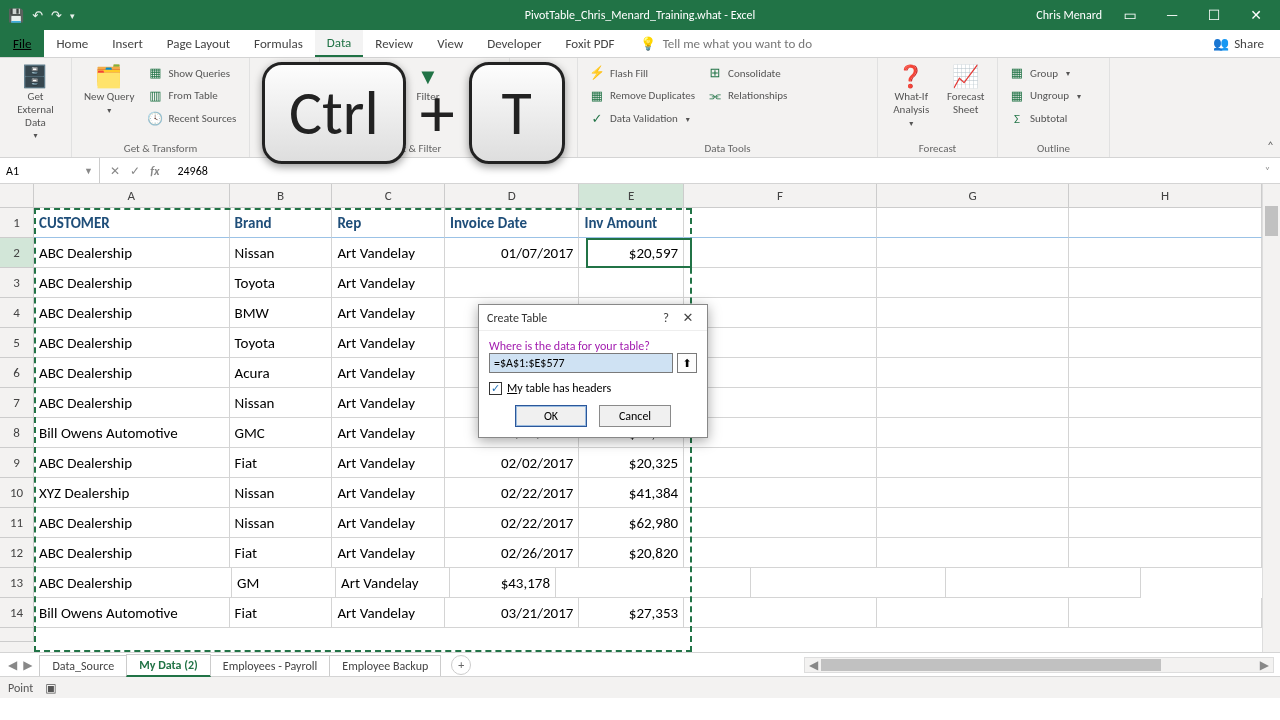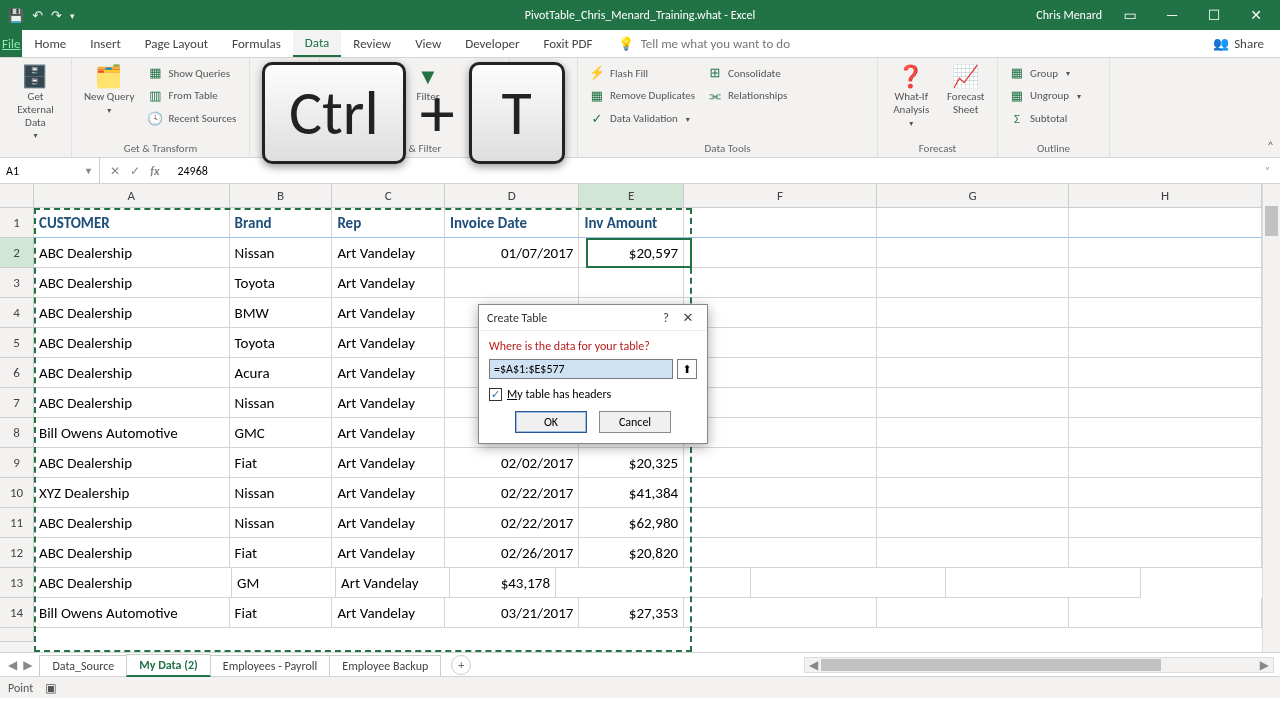--- a/index.html
+++ b/index.html
@@ -8,21 +8,21 @@
 
 .titlebar { height: 30px; background: #217346; color: #fff; display: flex; align-items: center; font-size: 12px; position: relative; }
 .titlebar .qat { display: flex; align-items: center; gap: 8px; padding-left: 8px; }
 .titlebar .qat span { opacity: .9; font-size: 13px; }
 .titlebar .title { position: absolute; left: 50%; transform: translateX(-50%); font-size: 12px; }
 .titlebar .right { margin-left: auto; display: flex; align-items: center; gap: 14px; padding-right: 10px; }
 .winbtn { width: 28px; text-align: center; font-size: 14px; }
 
 
 .tabs { height: 28px; background: #fff; border-bottom: 1px solid #d4d4d4; display: flex; align-items: stretch; font-size: 13px; }
-.file-tab { background: #217346; color: #86efac; padding: 0 2px; display: flex; align-items: center; text-decoration: underline; }
+.file-tab { background: #217346; color: #000000; padding: 0 13px; display: flex; align-items: center; text-decoration: underline; }
 .tab { padding: 0 12px; display: flex; align-items: center; color: #444; cursor: pointer; }
 .tab.active { color: #217346; border-bottom: 2px solid #217346; background: #f3f3f3; }
 .tellme { display: flex; align-items: center; gap: 6px; color: #777; padding-left: 14px; }
 .share { margin-left: auto; padding-right: 16px; display: flex; align-items: center; gap: 5px; color: #444; }
 
 
 .ribbon { height: 100px; background: #f3f2f1; border-bottom: 1px solid #d4d4d4; display: flex; font-size: 11px; color: #444; position: relative; }
 .group { border-right: 1px solid #e1e1e1; padding: 4px 8px 2px; display: flex; flex-direction: column; justify-content: space-between; }
 .group-label { text-align: center; color: #666; font-size: 11px; margin-top: 8px; }
 .grp-body { display: flex; gap: 6px; flex: 1; }
@@ -72,33 +72,33 @@
 
 
 .status { height: 22px; background: #f3f2f1; border-top: 1px solid #d4d4d4; display: flex; align-items: center; font-size: 12px; color: #555; padding: 0 8px; gap: 12px; }
 
 
 .dialog { position: absolute; left: 478px; top: 304px; width: 230px; background: #fff; border: 1px solid #888; box-shadow: 0 3px 12px rgba(0,0,0,.35); font-size: 12px; z-index: 50; }
 .dlg-title { height: 26px; display: flex; align-items: center; padding: 0 8px; background: #fff; border-bottom: 1px solid #eee; }
 .dlg-title .t { flex: 1; color: #333; }
 .dlg-title .q, .dlg-title .x { width: 22px; text-align: center; color: #444; font-size: 13px; }
 .dlg-body { padding: 8px 10px 10px; }
-.dlg-label { margin-bottom: 6px; color: #b91c1c; }
+.dlg-label { margin-bottom: 0; color: #a21caf; }
 .range-row { display: flex; gap: 4px; margin-bottom: 8px; }
 .range-in { flex: 1; border: 1px solid #7a7a7a; padding: 2px 4px; font-size: 12px; background: #cfe2f3; }
 .range-btn { width: 20px; border: 1px solid #7a7a7a; display: flex; align-items: center; justify-content: center; background: #fdfdfd; }
 .chk-row { display: flex; align-items: center; gap: 5px; margin-bottom: 10px; }
 .chk { width: 13px; height: 13px; border: 1px solid #333; display: flex; align-items: center; justify-content: center; color: #1f6fb5; font-size: 11px; background: #fff; }
 .dlg-btns { display: flex; justify-content: center; gap: 12px; }
 .dlg-btn { width: 72px; height: 22px; border: 1px solid #8a8a8a; background: #f0f0f0; font-size: 12px; }
 .dlg-btn.primary { border: 1px solid #2b579a; box-shadow: inset 0 0 0 1px #9bbce0; }
 
 
 .key-overlay { position: absolute; left: 262px; top: 62px; display: flex; align-items: center; gap: 14px; z-index: 60; }
-.key { background: linear-gradient(#fdfdfd,#dedede); border: 3px solid #222; border-radius: 10px; padding: 10px 24px; font-size: 62px; font-family: Calibri, sans-serif; color: #222; box-shadow: 0 3px 8px rgba(0,0,0,.4); min-width: 96px; text-align: center; }
+.key { background: linear-gradient(#fdfdfd,#dedede); border: 3px solid #222; border-radius: 20px; padding: 10px 24px; font-size: 62px; font-family: Calibri, sans-serif; color: #222; box-shadow: 0 3px 8px rgba(0,0,0,.4); min-width: 96px; text-align: center; }
 .plus { font-size: 70px; color: #222; font-weight: 300; }
 
 .colA { width: 198px; } .colB { width: 104px; } .colC { width: 114px; } .colD { width: 136px; } .colE { width: 106px; }
 .colF, .colG, .colH { width: 195px; }
 </style>
 </head>
 <body>
 
 <div class="titlebar">
   <div class="qat">

